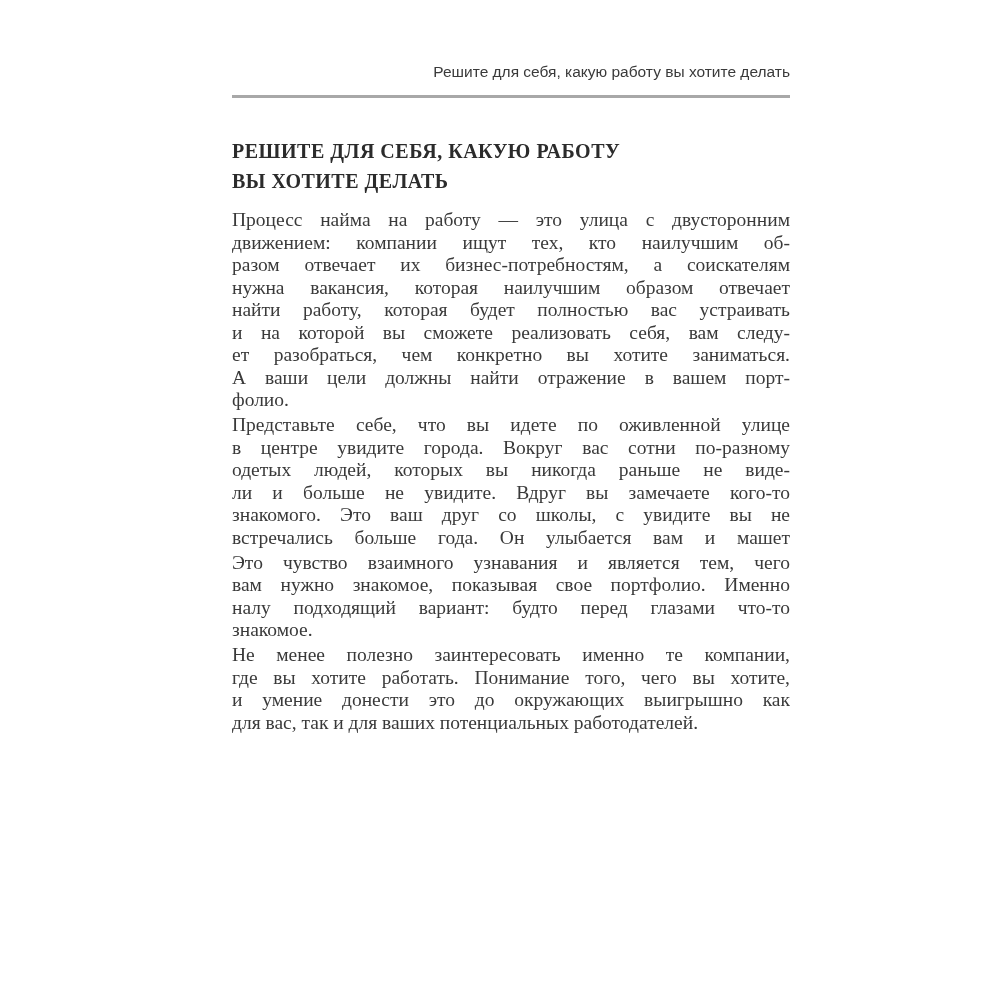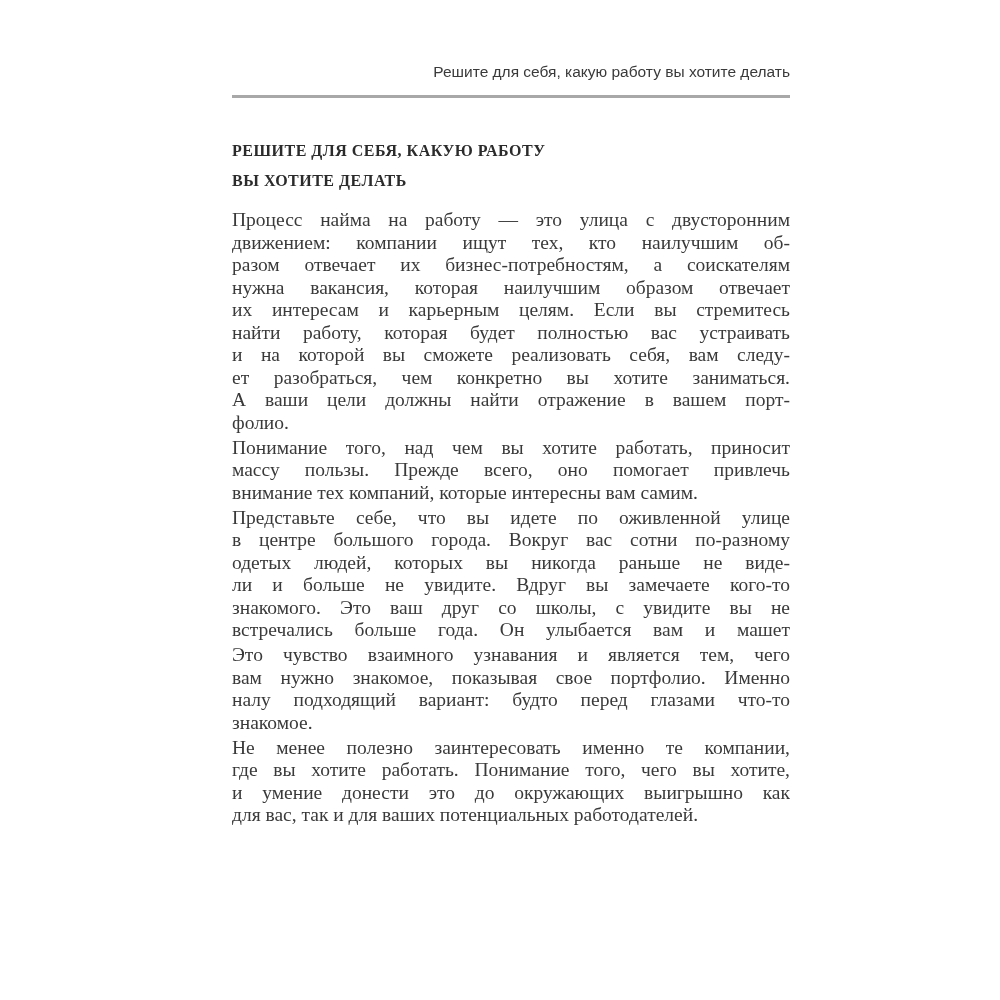--- a/index.html
+++ b/index.html
@@ -38,21 +38,21 @@
   }
   .rule-top { top: 95px; height: 3px; }
   .rule-bottom { top: 901px; height: 3.5px; }
   .chapter-title {
     position: absolute;
     top: 136px;
     left: 0;
     width: 558px;
     font-family: "Liberation Serif", serif;
     font-weight: bold;
-    font-size: 16px;
+    font-size: 20px;
     line-height: 30px;
     color: #2b2b2b;
     letter-spacing: 0.5px;
   }
   .body-text {
     position: absolute;
     top: 209px;
     left: 0;
     width: 558px;
     font-family: "Liberation Serif", serif;
@@ -93,35 +93,29 @@
         <div class="title-line">РЕШИТЕ ДЛЯ СЕБЯ, КАКУЮ РАБОТУ</div>
         <div class="title-line">ВЫ ХОТИТЕ ДЕЛАТЬ</div>
       </h1>
 
     <div class="body-text">
         <div class="paragraph">
           <div class="line">Процесс найма на работу — это улица с двусторонним</div>
           <div class="line">движением: компании ищут тех, кто наилучшим об-</div>
           <div class="line">разом отвечает их бизнес-потребностям, а соискателям</div>
           <div class="line">нужна вакансия, которая наилучшим образом отвечает</div>
-          <div class="line">их интересам и карьерным целям. Если вы стремитесь</div>
           <div class="line">найти работу, которая будет полностью вас устраивать</div>
           <div class="line">и на которой вы сможете реализовать себя, вам следу-</div>
           <div class="line">ет разобраться, чем конкретно вы хотите заниматься.</div>
           <div class="line">А ваши цели должны найти отражение в вашем порт-</div>
           <div class="line last">фолио.</div>
         </div>
         <div class="paragraph">
-          <div class="line">Понимание того, над чем вы хотите работать, приносит</div>
-          <div class="line">массу пользы. Прежде всего, оно помогает привлечь</div>
-          <div class="line last">внимание тех компаний, которые интересны вам самим.</div>
-        </div>
-        <div class="paragraph">
           <div class="line">Представьте себе, что вы идете по оживленной улице</div>
-          <div class="line">в центре большого города. Вокруг вас сотни по-разному</div>
+          <div class="line">в центре увидите города. Вокруг вас сотни по-разному</div>
           <div class="line">одетых людей, которых вы никогда раньше не виде-</div>
           <div class="line">ли и больше не увидите. Вдруг вы замечаете кого-то</div>
           <div class="line">знакомого. Это ваш друг со школы, с увидите вы не</div>
           <div class="line">встречались больше года. Он улыбается вам и машет</div>
         </div>
         <div class="paragraph">
           <div class="line">Это чувство взаимного узнавания и является тем, чего</div>
           <div class="line">вам нужно знакомое, показывая свое портфолио. Именно</div>
           <div class="line">налу подходящий вариант: будто перед глазами что-то</div>
           <div class="line last">знакомое.</div>

